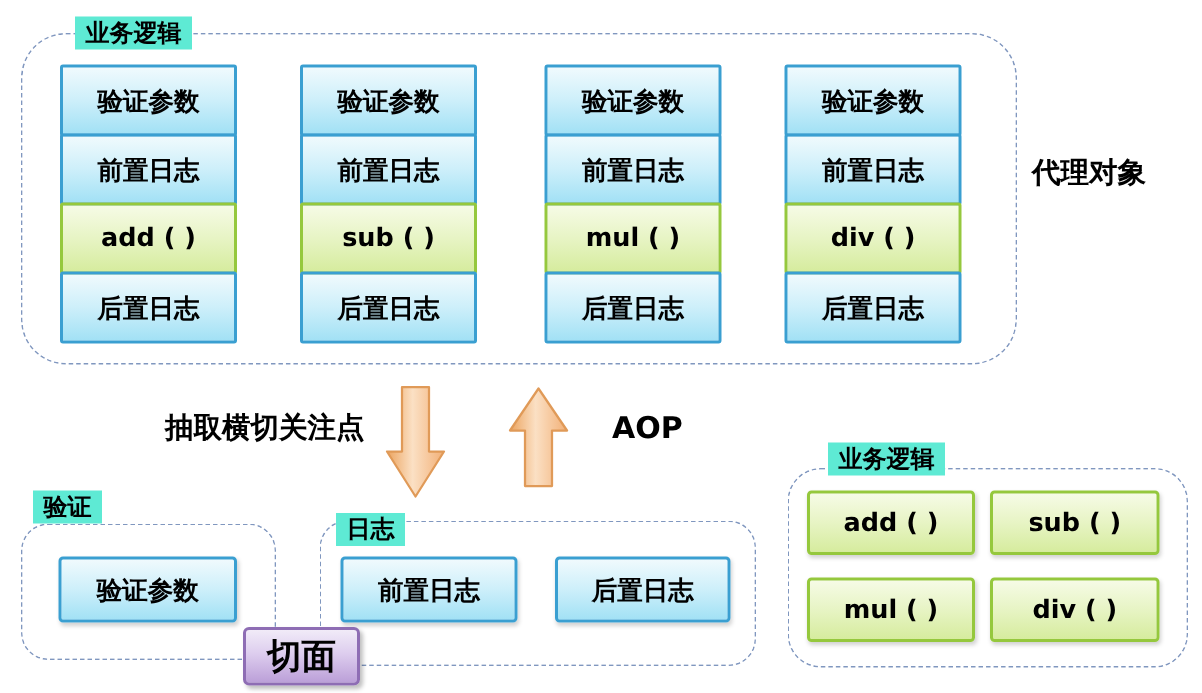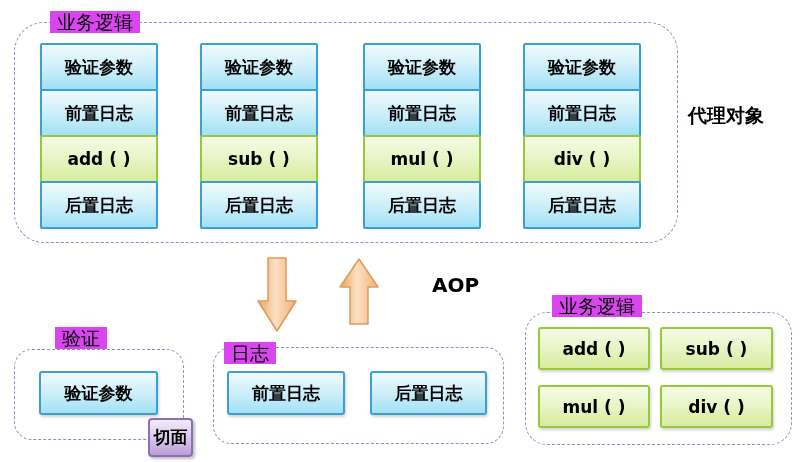--- a/index.html
+++ b/index.html
@@ -4,22 +4,22 @@
 <style>
   html,body{margin:0;padding:0;background:#fff;}
   .stage{
     position:relative;width:801px;height:462px;background:#fff;overflow:hidden;
     font-family:"DejaVu Sans","Liberation Sans",sans-serif;color:#000;
   }
   .dashed{
     position:absolute;border:1.5px dashed #8097bf;background:transparent;
   }
   .float-label{
-    position:absolute;background:#d946ef;padding:0 7px;font-weight:normal;
-    font-size:19px;line-height:22px;white-space:nowrap;z-index:3;
+    position:absolute;background:#5eead4;padding:0 7px;font-weight:bold;
+    font-size:16px;line-height:22px;white-space:nowrap;z-index:3;
   }
   .side-label{
     position:absolute;font-weight:bold;font-size:19px;line-height:22px;white-space:nowrap;
   }
   .column{position:absolute;top:43px;width:118px;z-index:2;}
   .cell{
     width:118px;height:48px;display:flex;align-items:center;justify-content:center;
     font-weight:bold;font-size:17px;box-sizing:border-box;border-radius:2px;
   }
   .column .cell + .cell{margin-top:-2px;}
@@ -30,25 +30,25 @@
   .green{
     background:linear-gradient(180deg,#f6fbe6 0%,#e7f4c4 50%,#d6ec9e 100%);
     border:2px solid #95c83d;
   }
   .pill{
     position:absolute;display:flex;align-items:center;justify-content:center;
     font-weight:bold;font-size:17px;box-sizing:border-box;border-radius:3px;
     box-shadow:1px 2px 3px rgba(0,0,0,0.18);z-index:2;
   }
   .aspect{
-    position:absolute;left:148px;top:418px;width:45px;height:39px;z-index:4;
+    position:absolute;left:162px;top:418px;width:78px;height:39px;z-index:4;
     display:flex;align-items:center;justify-content:center;
     background:linear-gradient(180deg,#f1ebf8 0%,#ddcdee 45%,#bb9fd8 100%);
     border:2px solid #8e6db4;border-radius:4px;box-sizing:border-box;
-    font-weight:bold;font-size:17px;box-shadow:2px 2px 3px rgba(0,0,0,0.25);
+    font-weight:bold;font-size:23px;box-shadow:2px 2px 3px rgba(0,0,0,0.25);
   }
   .arrow{position:absolute;z-index:2;}
 </style>
 </head>
 <body>
 
 <div class="stage">
 
   <div class="dashed" style="left:14px;top:22px;width:662px;height:219px;border-radius:30px;"></div>
   <div class="float-label" style="left:50px;top:11px;">业务逻辑</div>
@@ -72,20 +72,21 @@
     <div class="cell green">mul ( )</div>
     <div class="cell blue">后置日志</div>
   </div>
   <div class="column" style="left:523px;">
     <div class="cell blue">验证参数</div>
     <div class="cell blue">前置日志</div>
     <div class="cell green">div ( )</div>
     <div class="cell blue">后置日志</div>
   </div>
 
+  <div class="side-label" style="left:110px;top:274px;">抽取横切关注点</div>
 
   <svg class="arrow" style="left:256px;top:257px;" width="42" height="76" viewBox="0 0 42 76">
     <defs>
       <linearGradient id="ogd" x1="0" y1="0" x2="1" y2="0">
         <stop offset="0" stop-color="#eca45f"></stop>
         <stop offset="0.45" stop-color="#fbe0c4"></stop>
         <stop offset="1" stop-color="#f2b077"></stop>
       </linearGradient>
     </defs>
     <path d="M12 1 L30 1 L30 44 L40 44 L21 74 L2 44 L12 44 Z" fill="url(#ogd)" stroke="#e09a58" stroke-width="1.5" stroke-linejoin="round"></path>
@@ -95,24 +96,24 @@
     <defs>
       <linearGradient id="ogu" x1="0" y1="0" x2="1" y2="0">
         <stop offset="0" stop-color="#eca45f"></stop>
         <stop offset="0.45" stop-color="#fbe0c4"></stop>
         <stop offset="1" stop-color="#f2b077"></stop>
       </linearGradient>
     </defs>
     <path d="M21 1 L40 29 L30 29 L30 66 L12 66 L12 29 L2 29 Z" fill="url(#ogu)" stroke="#e09a58" stroke-width="1.5" stroke-linejoin="round"></path>
   </svg>
 
-  <div class="side-label" style="left:408px;top:274px;font-size:20px;margin-left:24px;">AOP</div>
+  <div class="side-label" style="left:408px;top:274px;font-size:20px;">AOP</div>
 
   <div class="dashed" style="left:14px;top:349px;width:168px;height:89px;border-radius:18px;"></div>
-  <div class="float-label" style="left:55px;top:327px;">验证</div>
+  <div class="float-label" style="left:22px;top:327px;">验证</div>
   <div class="pill blue" style="left:39px;top:371px;width:119px;height:44px;">验证参数</div>
 
   <div class="dashed" style="left:213px;top:347px;width:289px;height:95px;border-radius:18px;"></div>
   <div class="float-label" style="left:224px;top:342px;">日志</div>
   <div class="pill blue" style="left:227px;top:371px;width:118px;height:44px;">前置日志</div>
   <div class="pill blue" style="left:370px;top:371px;width:117px;height:44px;">后置日志</div>
 
   <div class="aspect">切面</div>
 
   <div class="dashed" style="left:525px;top:312px;width:265px;height:131px;border-radius:22px;"></div>

